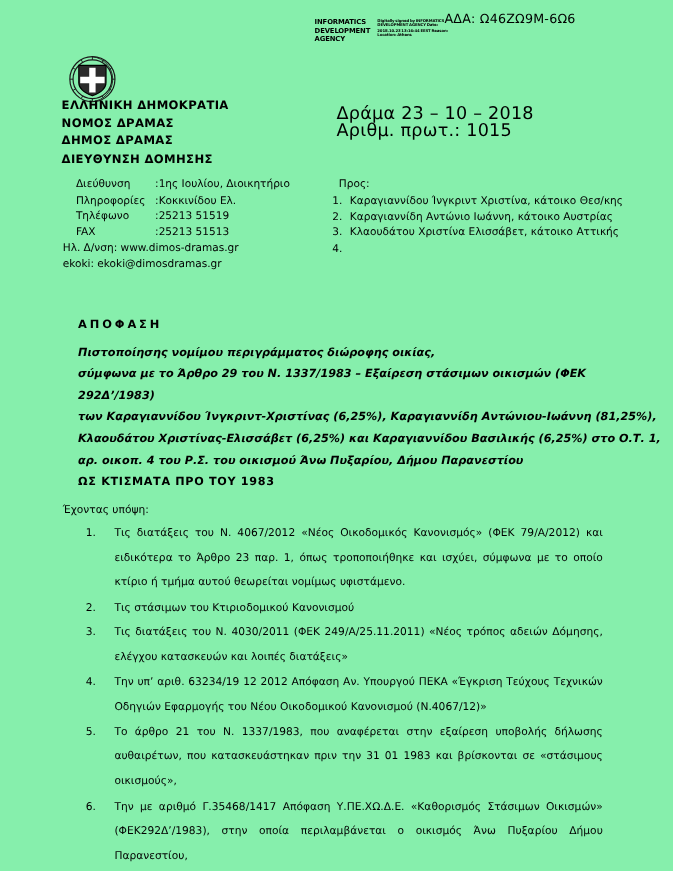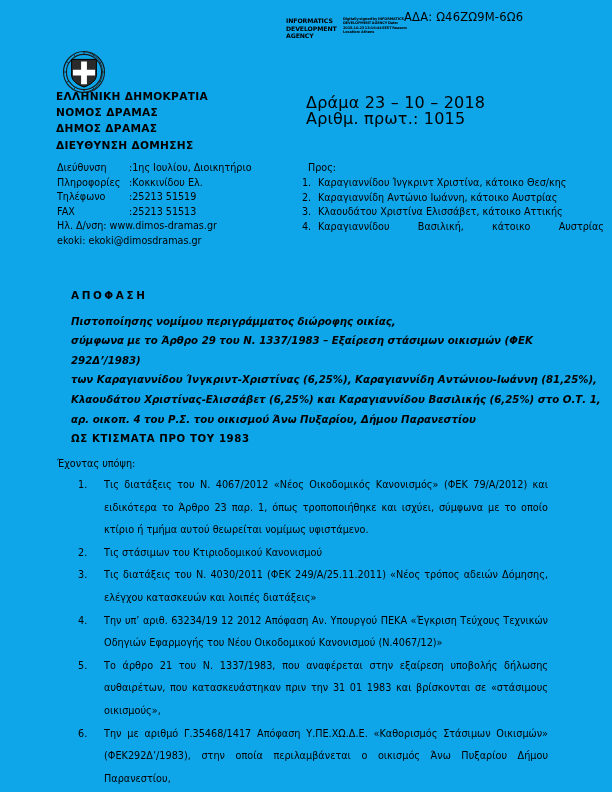--- a/index.html
+++ b/index.html
@@ -4,21 +4,21 @@
 <style>
   html, body {
     margin: 0;
     padding: 0;
     background: #ffffff;
   }
   .page {
     position: relative;
     width: 612px;
     height: 792px;
-    background: #0ea5e9;
+    background: #86efac;
     font-family: "DejaVu Sans", sans-serif;
     color: #000000;
     overflow: hidden;
   }
 
   
   .ada-code {
     position: absolute;
     left: 404px;
     top: 10px;
@@ -86,20 +86,21 @@
   .contact {
     position: absolute;
     left: 57px;
     top: 161px;
     font-size: 9.6px;
     line-height: 14.5px;
   }
   .contact-row {
     display: flex;
     white-space: pre;
+    margin-left: 12px;
   }
   .contact-label { width: 72px; }
   .contact-value { white-space: pre; }
   .contact-plain { white-space: pre; }
 
   
   .recipients {
     position: absolute;
     left: 302px;
     top: 161px;
@@ -273,21 +274,20 @@
     <div class="recipient-row">
       <span class="recipient-num">2.</span>
       <span>Καραγιαννίδη Αντώνιο Ιωάννη, κάτοικο Αυστρίας</span>
     </div>
     <div class="recipient-row">
       <span class="recipient-num">3.</span>
       <span>Κλαουδάτου Χριστίνα Ελισσάβετ, κάτοικο Αττικής</span>
     </div>
     <div class="recipient-row justified">
       <span class="recipient-num">4.</span>
-      <span>Καραγιαννίδου Βασιλική, κάτοικο Αυστρίας</span>
     </div>
   </div>
 
   <div class="title-block">
     <div class="title-main">ΑΠΟΦΑΣΗ</div>
     <div>Πιστοποίησης νομίμου περιγράμματος διώροφης οικίας,</div>
     <div>σύμφωνα με το Άρθρο 29 του Ν. 1337/1983 – Εξαίρεση στάσιμων οικισμών (ΦΕΚ 292Δ’/1983)</div>
     <div>των Καραγιαννίδου Ίνγκριντ-Χριστίνας (6,25%), Καραγιαννίδη Αντώνιου-Ιωάννη (81,25%),</div>
     <div>Κλαουδάτου Χριστίνας-Ελισσάβετ (6,25%) και Καραγιαννίδου Βασιλικής (6,25%) στο Ο.Τ. 1,</div>
     <div>αρ. οικοπ. 4 του Ρ.Σ. του οικισμού Άνω Πυξαρίου, Δήμου Παρανεστίου</div>

